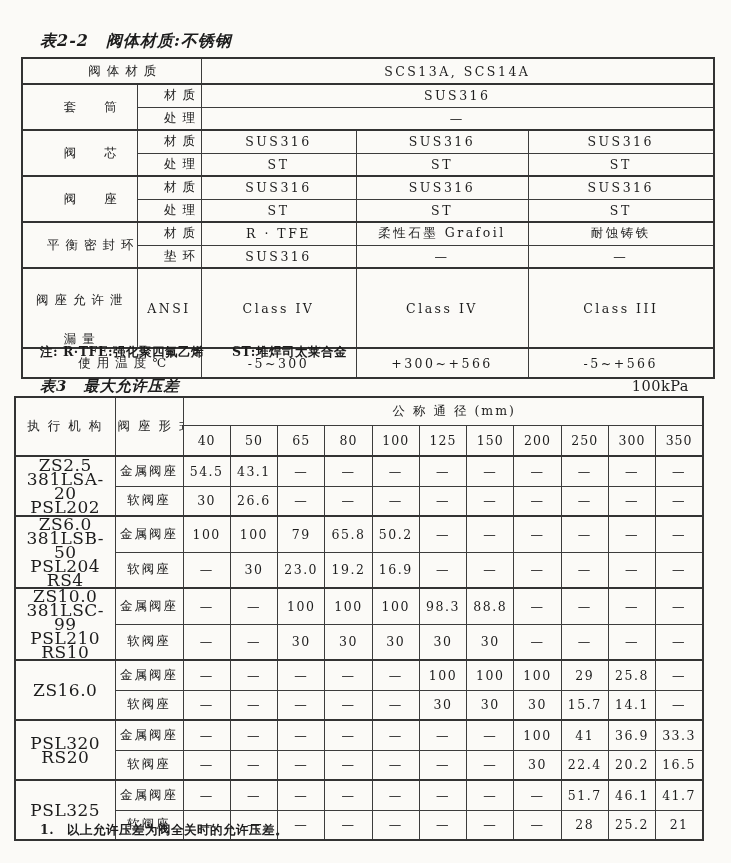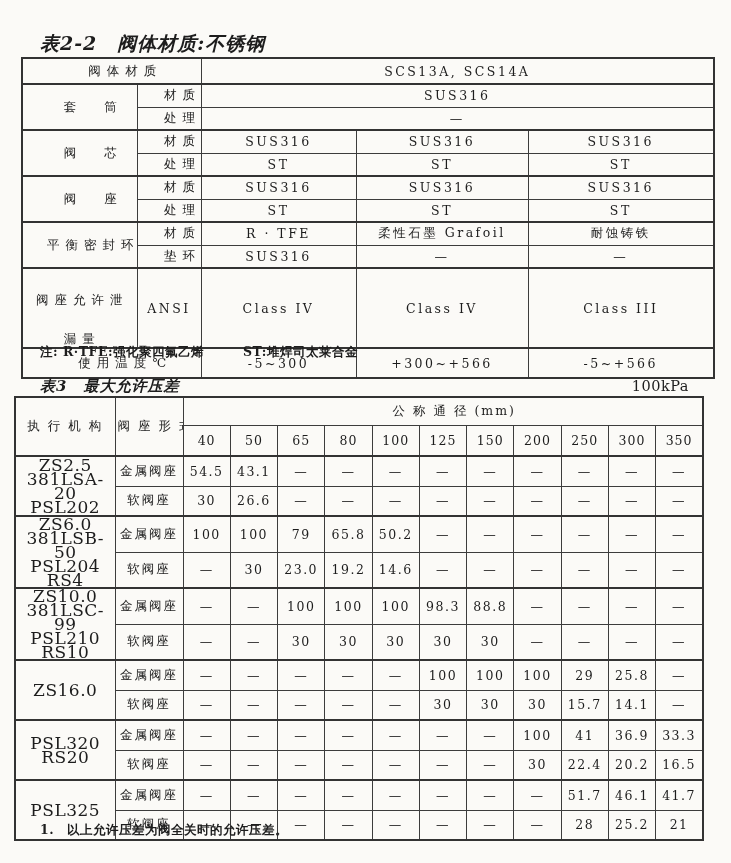--- a/index.html
+++ b/index.html
@@ -8,21 +8,21 @@
     width: 731px; height: 863px;
     background: #fbfaf7;
     color: #1d1d1d;
     font-family: "DejaVu Serif", "Liberation Serif", serif;
     overflow: hidden;
   }
   .page { position: relative; width: 731px; height: 863px; }
 
   .doc-title {
     position: absolute; left: 40px; top: 31px;
-    font-size: 19px; font-weight: bold; font-style: italic;
+    font-size: 16px; font-weight: bold; font-style: italic;
     letter-spacing: 1px;
   }
 
   table { border-collapse: collapse; table-layout: fixed; }
   td {
     border: 1px solid #3c3c3c;
     text-align: center; vertical-align: middle;
     padding: 0 2px;
     overflow: hidden; white-space: nowrap;
   }
@@ -36,21 +36,21 @@
   .t1 .lbl { letter-spacing: 1px; padding-left: 24px; }
   .t1 .val { letter-spacing: 2.5px; font-size: 12.5px; }
   .t1 tr.gstart td { border-top: 2px solid #333; }
   .t1 .leak-label div { line-height: 17px; letter-spacing: 1px; margin-top: 22px; }
 
   
   .t1-note {
     position: absolute; left: 40px; top: 344px;
     font-size: 12.5px; font-weight: bold; letter-spacing: 0.5px;
   }
-  .t1-note .gap { margin-left: 34px; }
+  .t1-note .gap { margin-left: 23px; }
 
   
   .t2-head-line {
     position: absolute; left: 40px; right: 42px; top: 366px;
     display: flex; justify-content: space-between; align-items: baseline;
   }
   .t2-title { font-size: 15px; font-weight: bold; font-style: italic; letter-spacing: 1px; }
   .t2-unit { font-size: 14.5px; letter-spacing: 0.5px; margin-top: 12px; }
 
   
@@ -257,21 +257,21 @@
           <td class="val">—</td>
           <td class="val">—</td>
           <td class="val">—</td>
         </tr>
         <tr>
           <td class="seat">软阀座</td>
           <td class="val">—</td>
           <td class="val">30</td>
           <td class="val">23.0</td>
           <td class="val">19.2</td>
-          <td class="val">14.6</td>
+          <td class="val">16.9</td>
           <td class="val">—</td>
           <td class="val">—</td>
           <td class="val">—</td>
           <td class="val">—</td>
           <td class="val">—</td>
           <td class="val">—</td>
         </tr>
         <tr class="group-start">
           <td class="actuator" rowspan="2">
             <div>ZS10.0</div>

